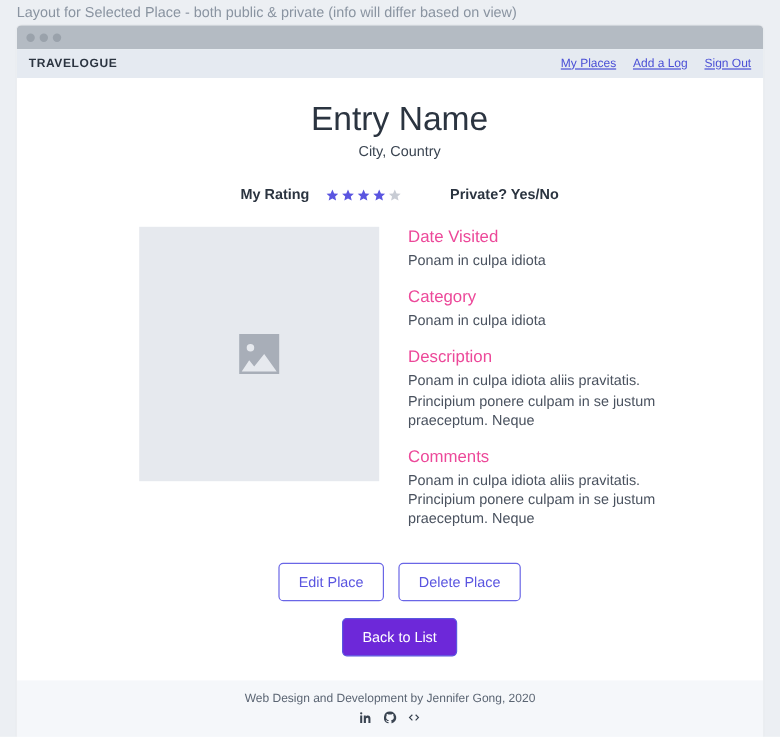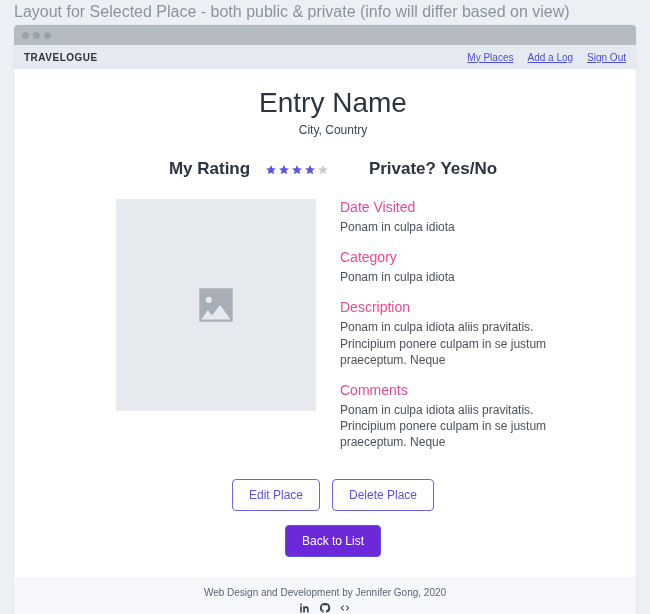--- a/index.html
+++ b/index.html
@@ -4,21 +4,21 @@
 <style>
   * { box-sizing: border-box; margin: 0; padding: 0; }
   html, body { width: 650px; height: 614px; }
   body {
     background: #eceff3;
     font-family: -apple-system, BlinkMacSystemFont, "Segoe UI", Arial, sans-serif;
     color: #2b3440;
     font-size: 13px;
   }
   .annotation {
-    font-size: 16px;
+    font-size: 12px;
     color: #8a94a1;
     padding: 3px 0 4px 14px;
   }
   .window {
     margin: 0 14px 14px 14px;
     background: #fff;
     border-radius: 4px;
     overflow: hidden;
     box-shadow: 0 0 0 1px rgba(0,0,0,0.02);
   }
@@ -60,21 +60,21 @@
     text-align: center;
     font-size: 12px;
     color: #3a4451;
     margin-top: 4px;
   }
   .meta-row {
     display: flex;
     justify-content: center;
     gap: 40px;
     margin-top: 22px;
-    font-size: 17px;
+    font-size: 12px;
     font-weight: 700;
     color: #2b3440;
   }
   .stars { display: inline-flex; gap: 1px; margin-left: 10px; vertical-align: middle; }
   .star { width: 12px; height: 12px; fill: #5a55e0; }
   .star.empty { fill: #c8ccd4; }
   .body-cols {
     display: flex;
     gap: 24px;
     margin-top: 20px;

